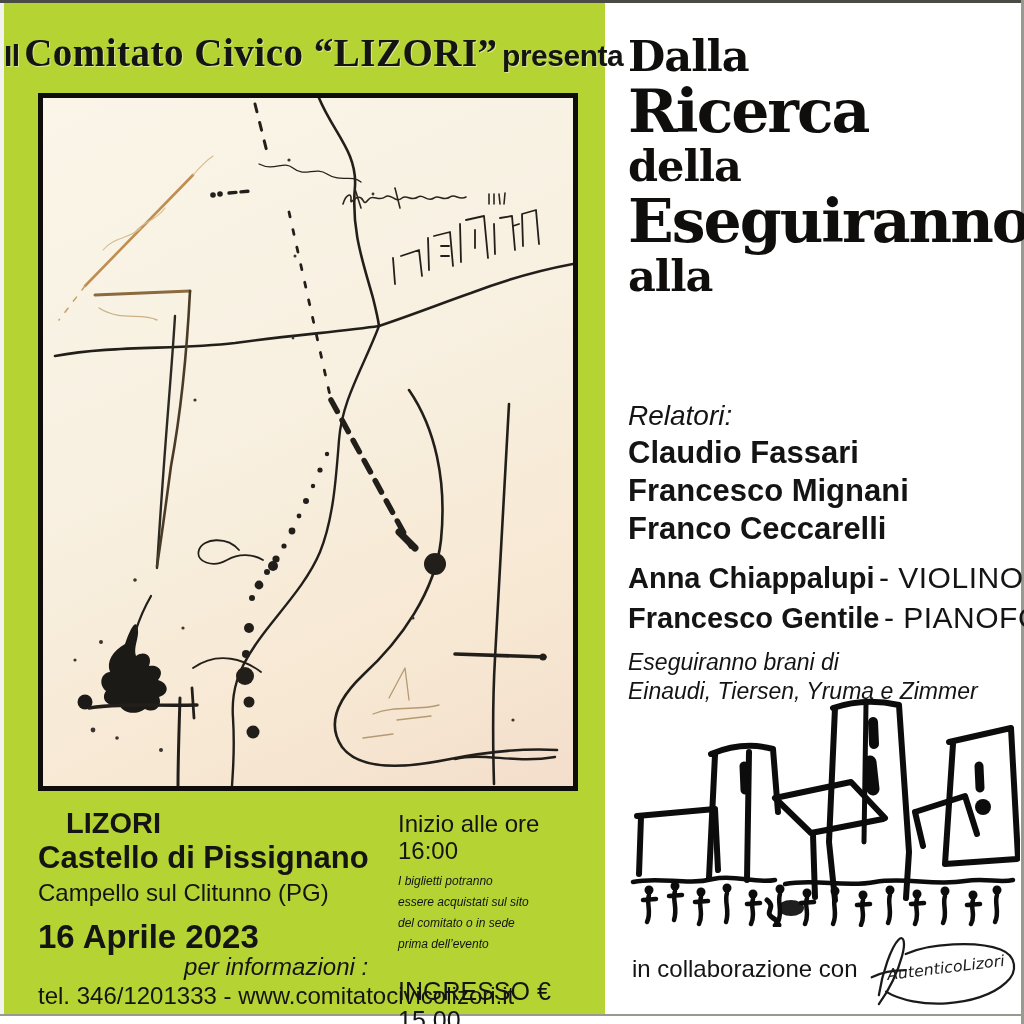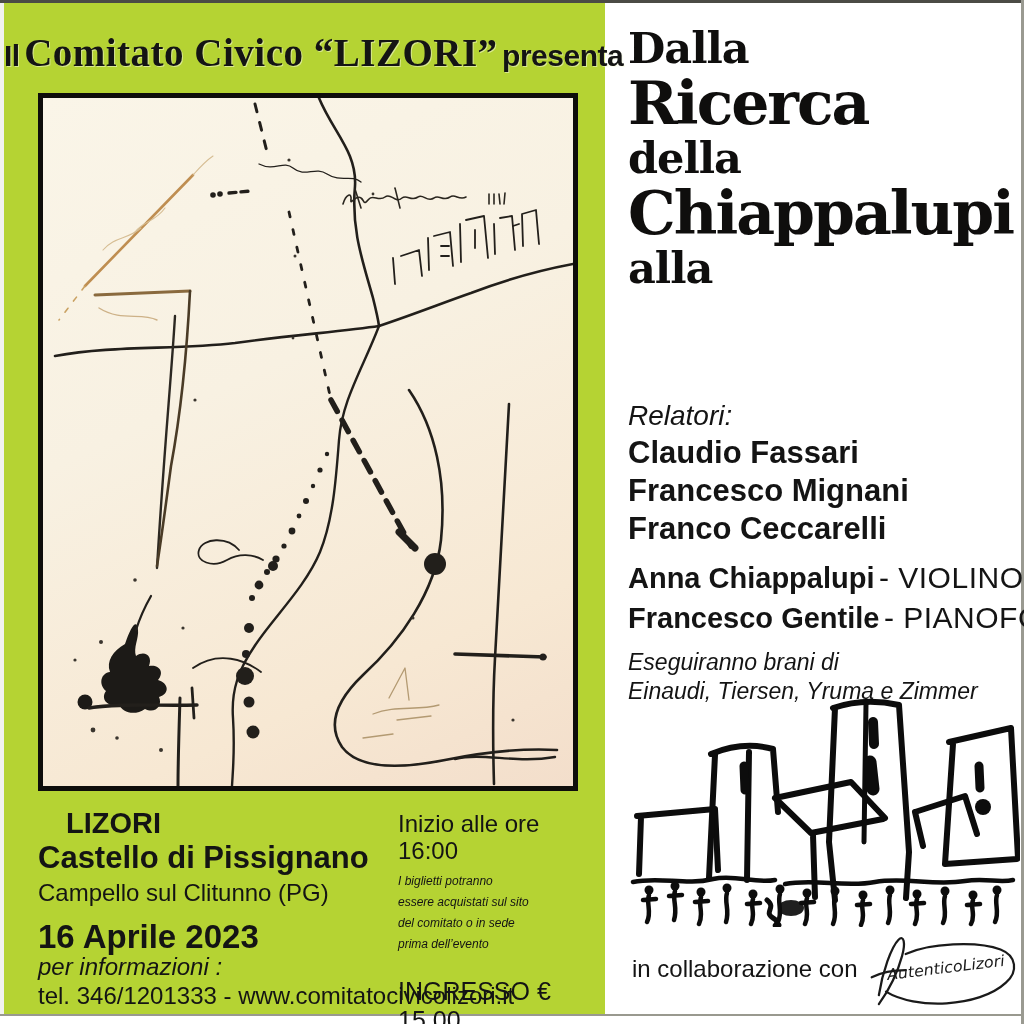--- a/index.html
+++ b/index.html
@@ -33,26 +33,26 @@
   .v3{font-size:24px;line-height:33px;}
   .v4{font-size:33px;font-weight:bold;line-height:40px;margin-top:8px;}
 
   
   .info{position:absolute;left:398px;top:810px;width:200px;}
   .i1{font-size:24px;line-height:27px;}
   .inote{font-style:italic;font-size:12px;line-height:21px;margin-top:7px;}
   .iprice{font-size:25px;margin-top:22px;}
 
   
-  .contact{position:absolute;left:38px;top:953px;}
+  .contact{position:absolute;left:38px;top:953px;text-align:center;}
   .c1{font-style:italic;font-size:24px;line-height:28px;}
   .c2{font-size:24px;line-height:30px;}
 
   
-  .title-block{position:absolute;left:628px;top:24px;width:390px;color:#0f0e0d;}
+  .title-block{position:absolute;left:628px;top:32px;width:390px;color:#0f0e0d;}
   .t-small{font-family:"DejaVu Serif",serif;font-weight:bold;font-size:43px;line-height:48px;letter-spacing:-1px;}
   .t-big{font-family:"DejaVu Serif",serif;font-weight:bold;font-size:60px;line-height:62px;letter-spacing:-2px;}
 
   .speakers{position:absolute;left:628px;top:398px;}
   .rel-label{font-style:italic;font-size:28px;line-height:36px;}
   .rel-name{font-size:31px;font-weight:bold;line-height:38px;}
 
   .musicians{position:absolute;left:628px;top:560px;}
   .mus-row{line-height:35px;white-space:nowrap;}
   .mus-name{font-size:29px;font-weight:bold;}
@@ -225,21 +225,21 @@
 
   <div class="contact">
     <div class="c1">per informazioni :</div>
     <div class="c2">tel. 346/1201333 - www.comitatocivicolizori.it</div>
   </div>
 
   <div class="title-block">
     <div class="t-small">Dalla</div>
     <div class="t-big">Ricerca</div>
     <div class="t-small">della</div>
-    <div class="t-big">Chiappalupi</div>
+    <div class="t-big">Eseguiranno</div>
     <div class="t-small">alla</div>
   </div>
 
   <div class="speakers">
     <div class="rel-label">Relatori:</div>
     <div class="rel-name">Claudio Fassari</div>
     <div class="rel-name">Francesco Mignani</div>
     <div class="rel-name">Franco Ceccarelli</div>
   </div>
 

